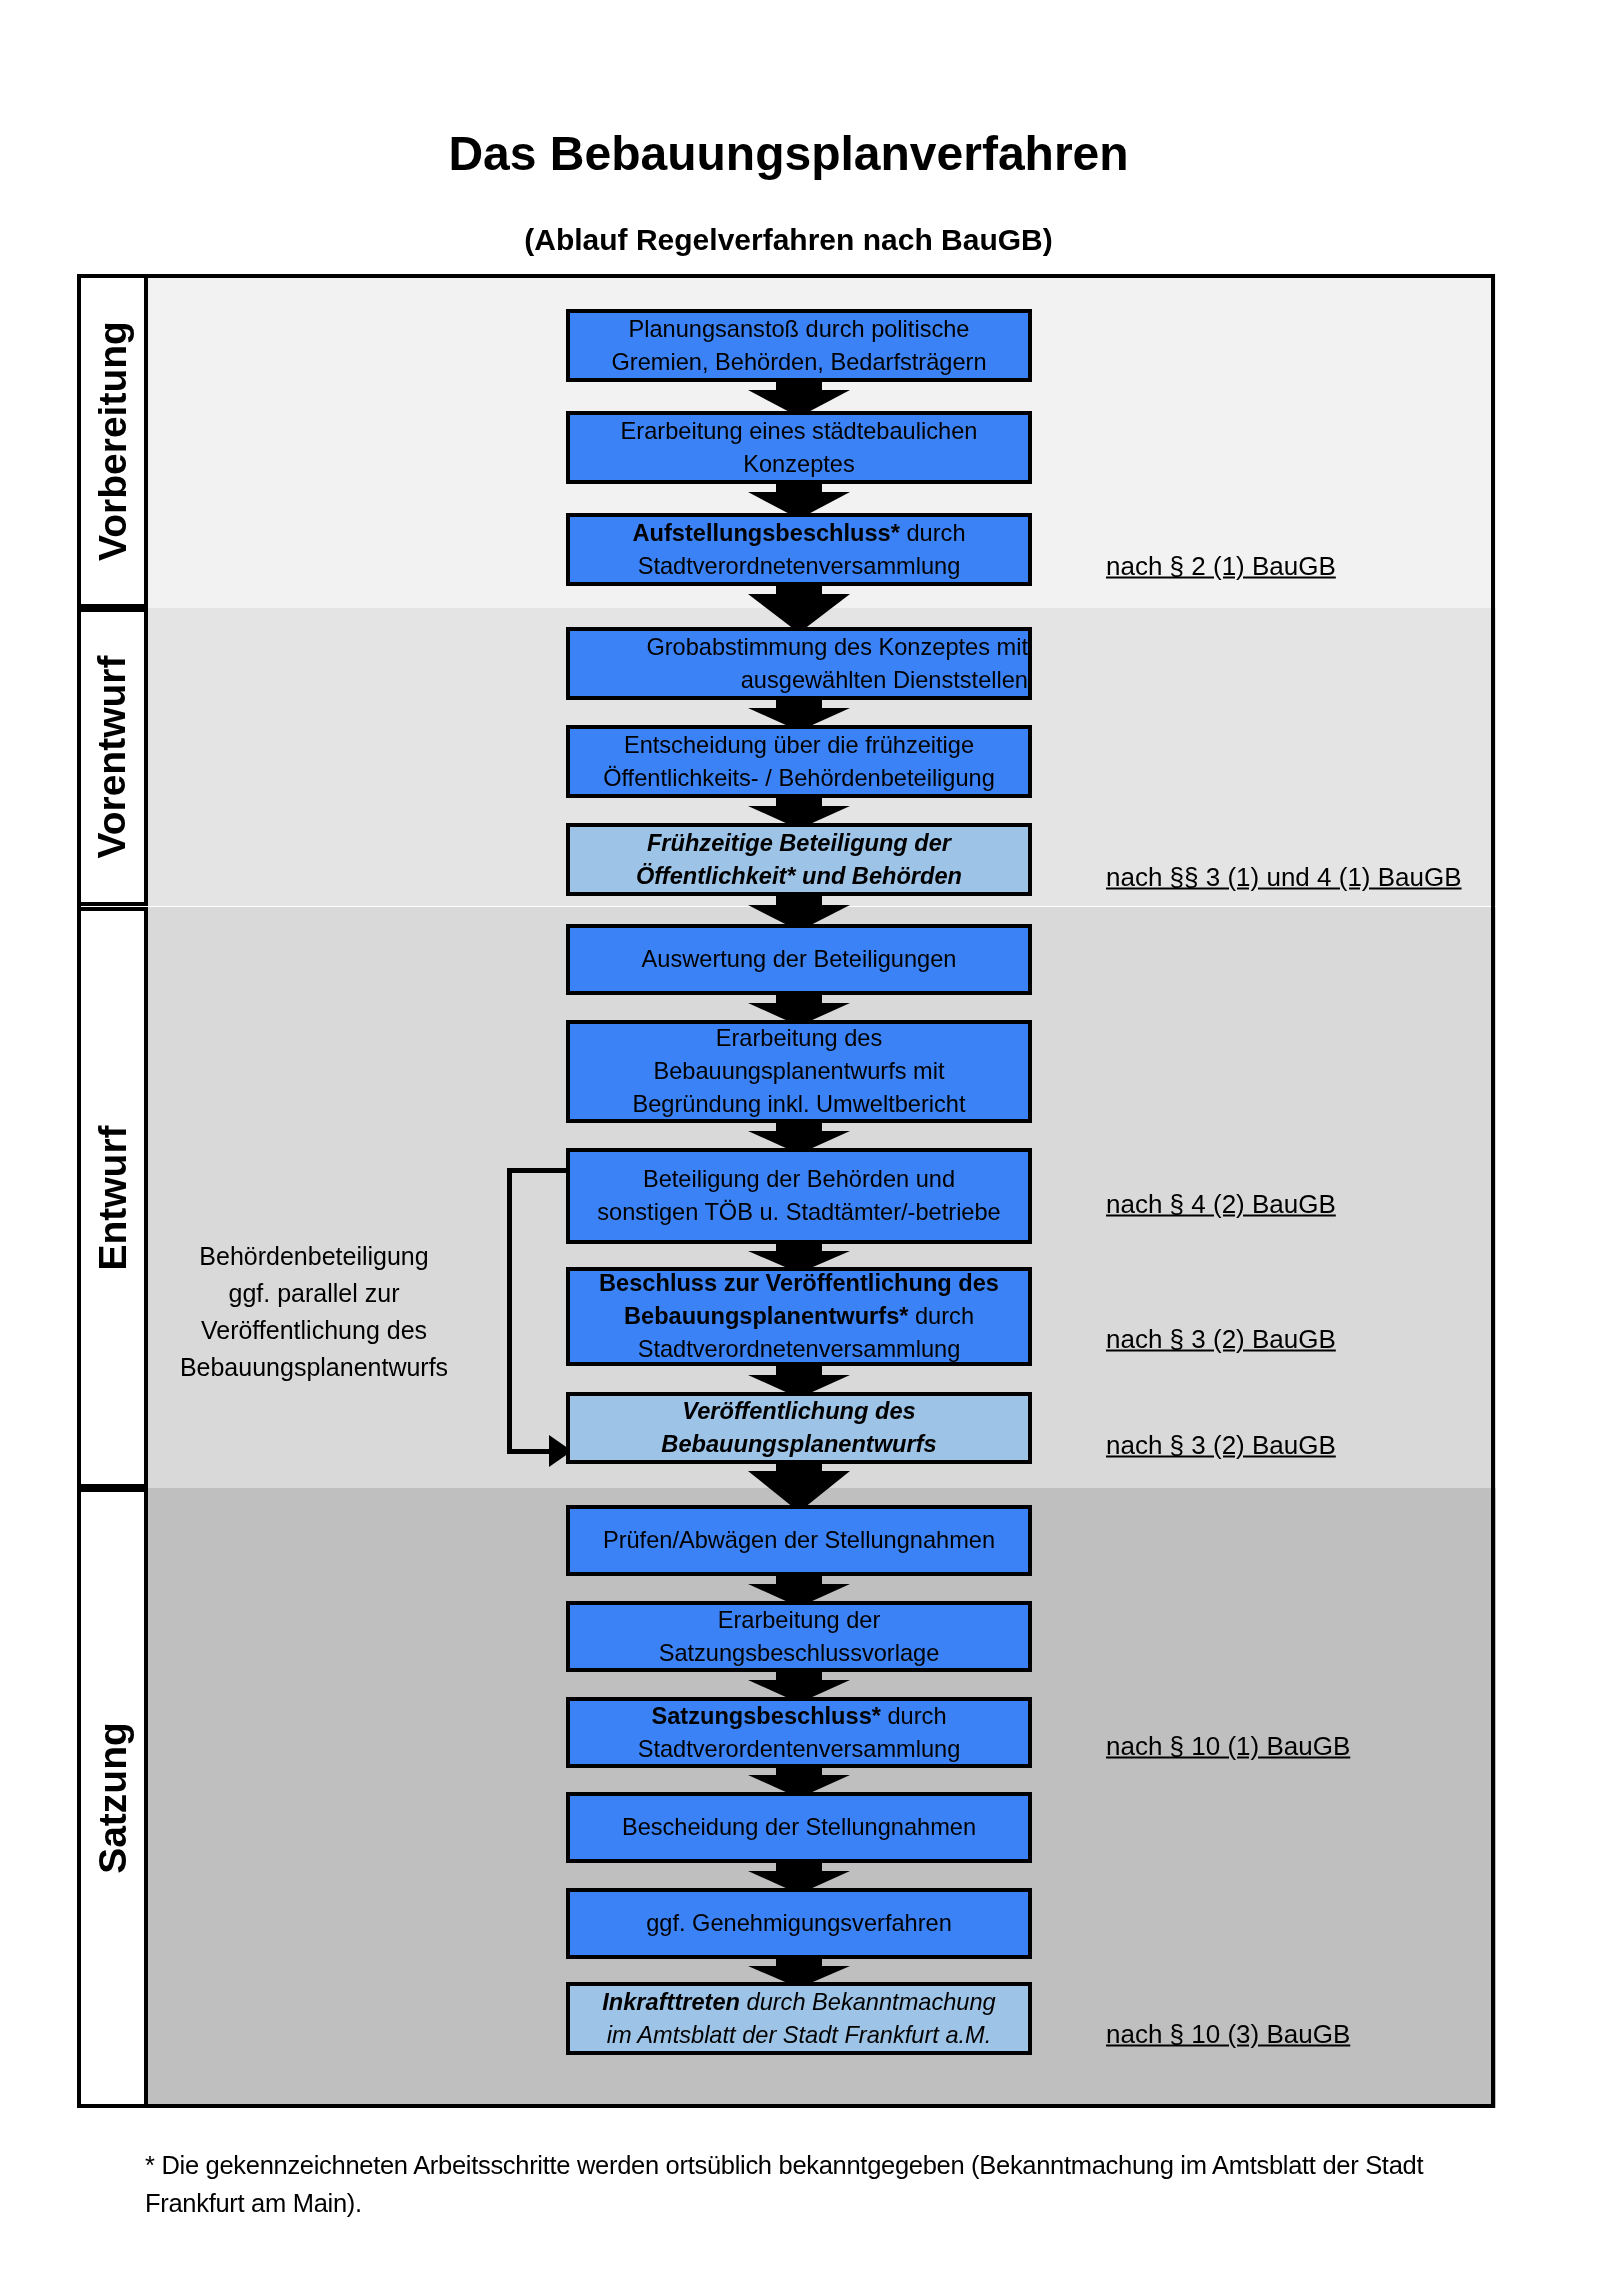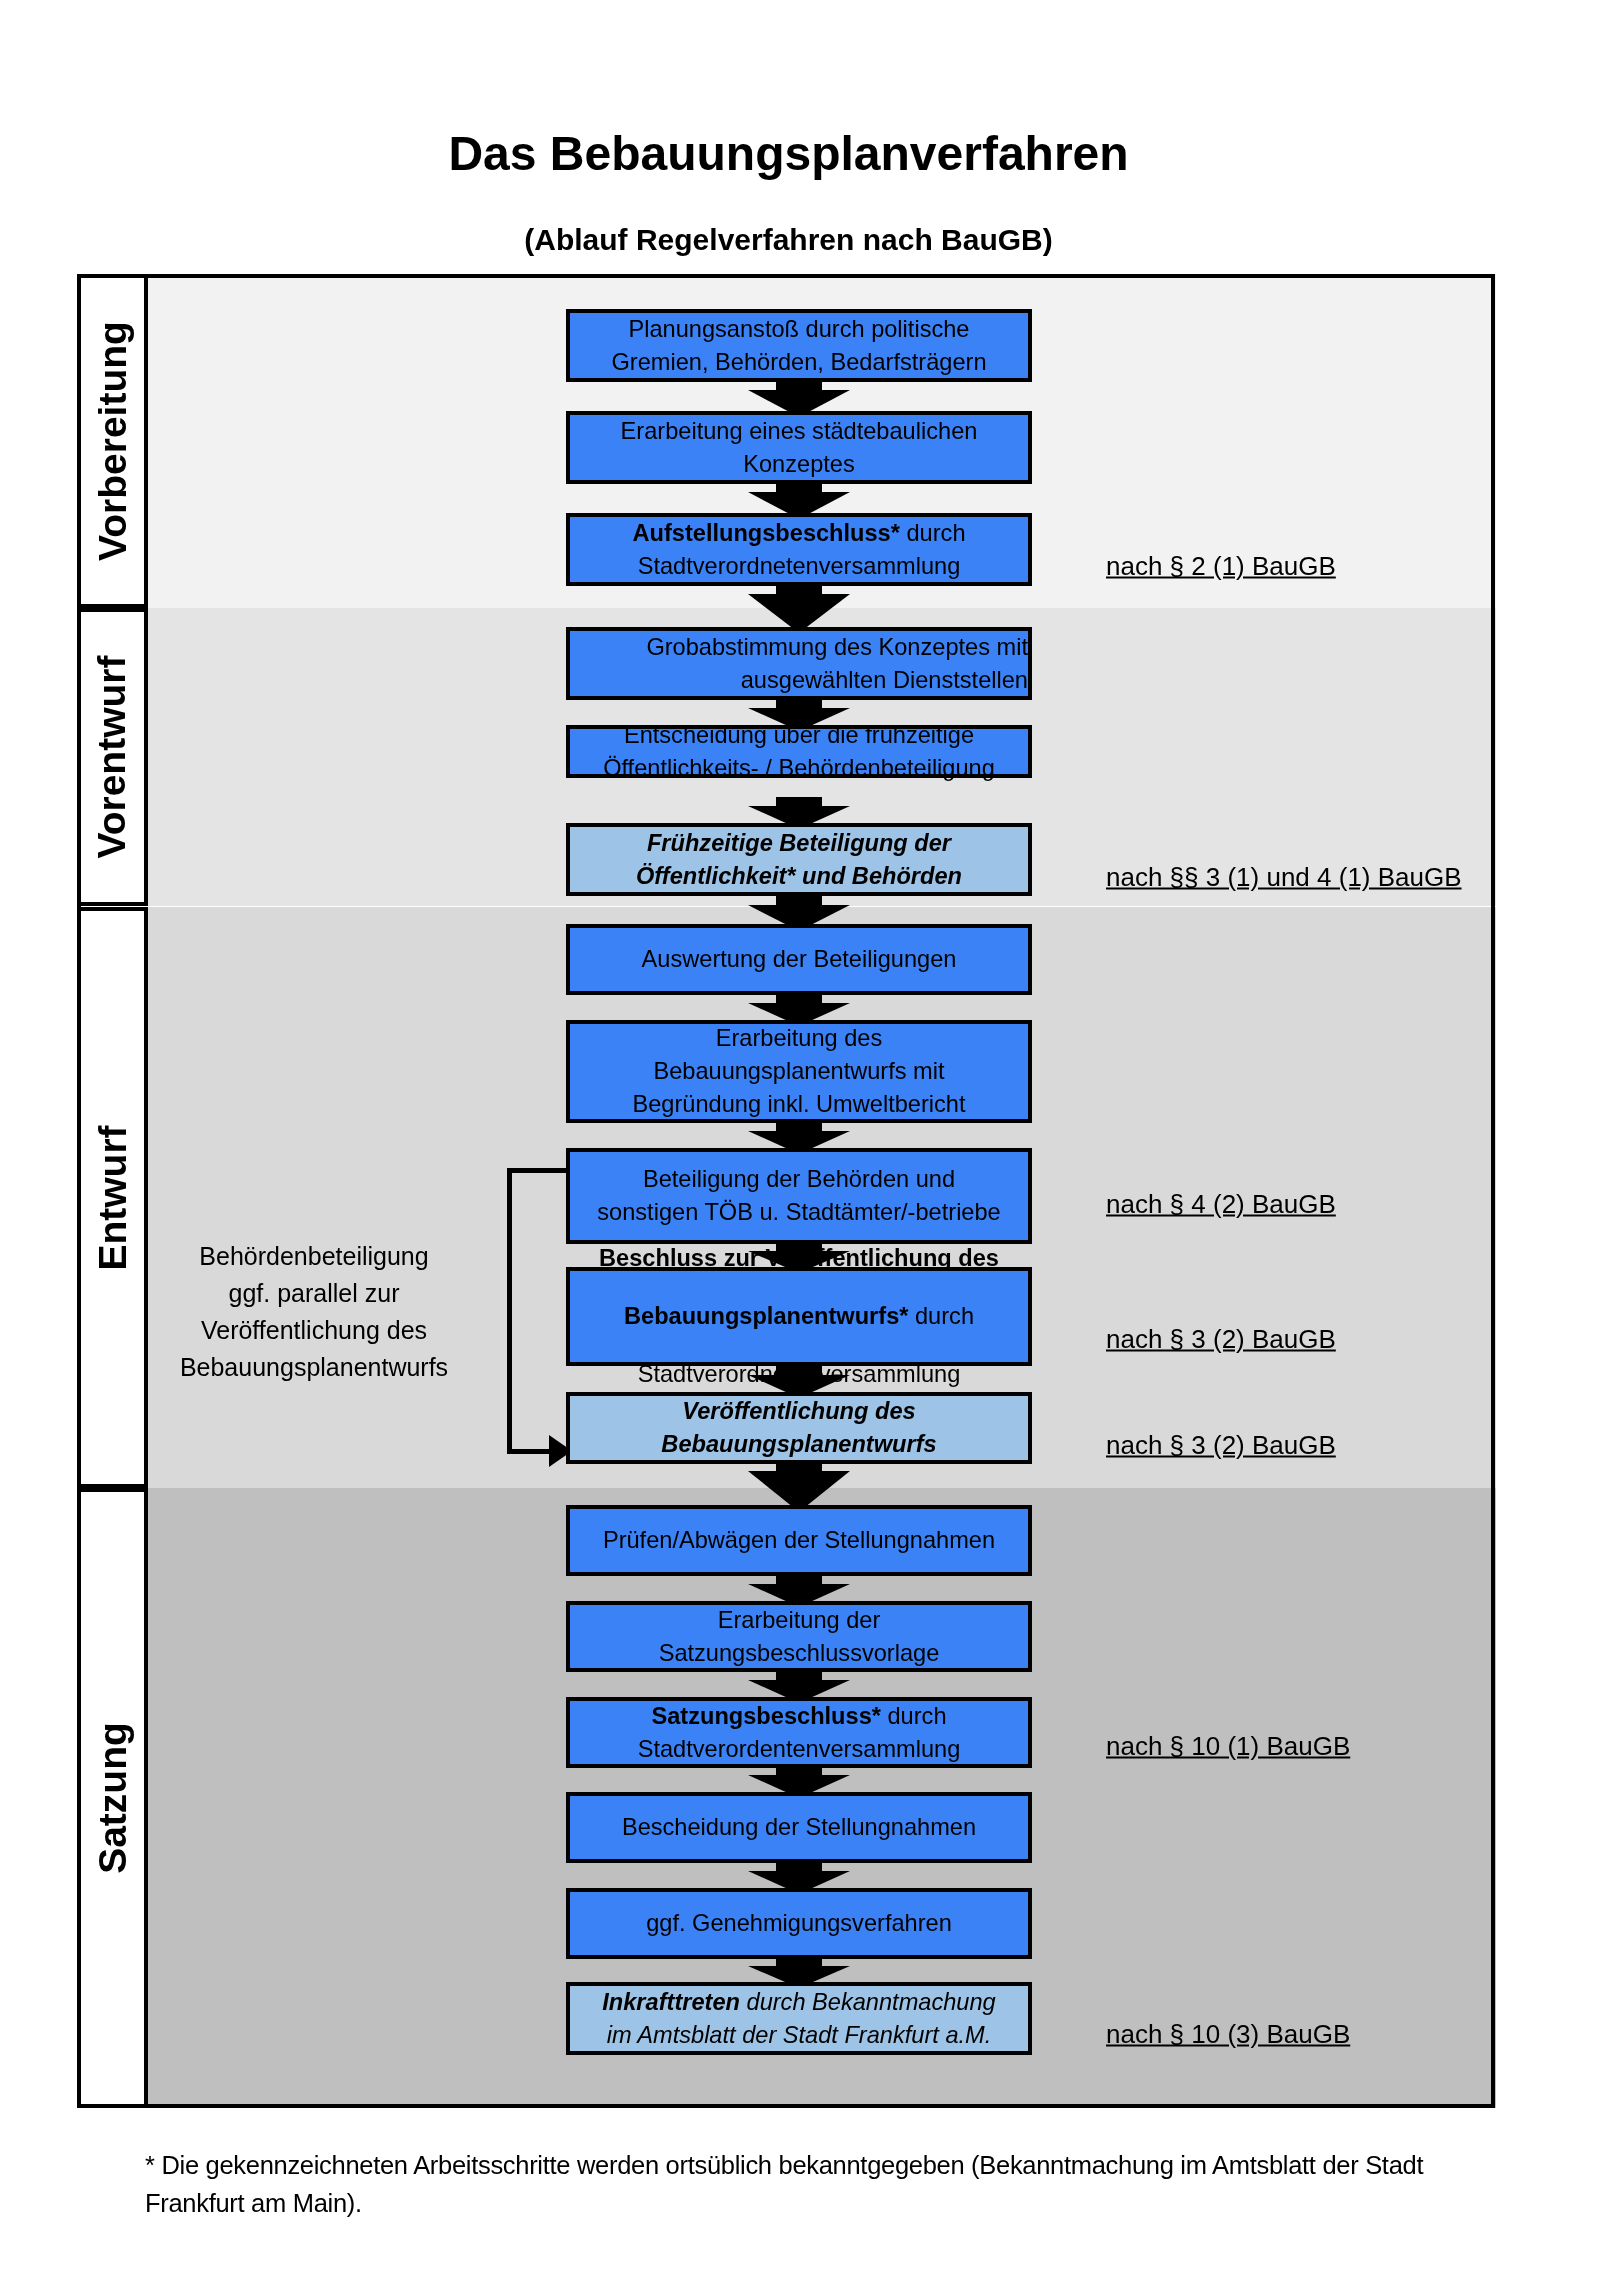--- a/index.html
+++ b/index.html
@@ -82,21 +82,21 @@
         <div class="ln"><span>Stadtverordnetenversammlung</span></div>
       </div>
       <div class="abs arrow-stem" style="left: 776px; top: 585px; height: 10.5px;"></div>
       <div class="abs arrow-head" style="left: 748px; top: 594px; border-top: 39px solid rgb(0, 0, 0);"></div>
       <div class="abs flow-box" style="top: 627px; height: 73px; align-items: flex-end;">
         <div class="ln"><span>Grobabstimmung des Konzeptes mit</span></div>
         <div class="ln"><span>ausgewählten Dienststellen</span></div>
       </div>
       <div class="abs arrow-stem" style="left: 776px; top: 699px; height: 10.5px;"></div>
       <div class="abs arrow-head" style="left: 748px; top: 708px; border-top: 23.6px solid rgb(0, 0, 0);"></div>
-      <div class="abs flow-box" style="top: 725px; height: 53px;">
+      <div class="abs flow-box" style="top: 725px; height: 73px;">
         <div class="ln"><span>Entscheidung über die frühzeitige</span></div>
         <div class="ln"><span>Öffentlichkeits- / Behördenbeteiligung</span></div>
       </div>
       <div class="abs arrow-stem" style="left: 776px; top: 797px; height: 10.5px;"></div>
       <div class="abs arrow-head" style="left: 748px; top: 806px; border-top: 23.6px solid rgb(0, 0, 0);"></div>
       <div class="abs flow-box blue" style="top: 823px; height: 73px;">
         <div class="ln"><span class="b">Frühzeitige Beteiligung der</span></div>
         <div class="ln"><span class="b">Öffentlichkeit* und Behörden</span></div>
       </div>
       <div class="abs arrow-stem" style="left: 776px; top: 895px; height: 10.5px;"></div>
@@ -112,21 +112,21 @@
         <div class="ln"><span>Begründung inkl. Umweltbericht</span></div>
       </div>
       <div class="abs arrow-stem" style="left: 776px; top: 1122px; height: 10.5px;"></div>
       <div class="abs arrow-head" style="left: 748px; top: 1131px; border-top: 23.6px solid rgb(0, 0, 0);"></div>
       <div class="abs flow-box" style="top: 1148px; height: 96px;">
         <div class="ln"><span>Beteiligung der Behörden und</span></div>
         <div class="ln"><span>sonstigen TÖB u. Stadtämter/-betriebe</span></div>
       </div>
       <div class="abs arrow-stem" style="left: 776px; top: 1242px; height: 10.5px;"></div>
       <div class="abs arrow-head" style="left: 748px; top: 1251px; border-top: 22px solid rgb(0, 0, 0);"></div>
-      <div class="abs flow-box" style="top: 1267px; height: 99px; gap: 25px;">
+      <div class="abs flow-box" style="top: 1267px; height: 99px;">
         <div class="ln"><span class="b">Beschluss zur Veröffentlichung des</span></div>
         <div class="ln"><span class="b">Bebauungsplanentwurfs*</span><span> durch</span></div>
         <div class="ln"><span>Stadtverordnetenversammlung</span></div>
       </div>
       <div class="abs arrow-stem" style="left: 776px; top: 1365px; height: 10.5px;"></div>
       <div class="abs arrow-head" style="left: 748px; top: 1375px; border-top: 23.6px solid rgb(0, 0, 0);"></div>
       <div class="abs flow-box blue" style="top: 1392px; height: 72px;">
         <div class="ln"><span class="b">Veröffentlichung des</span></div>
         <div class="ln"><span class="b">Bebauungsplanentwurfs</span></div>
       </div>

